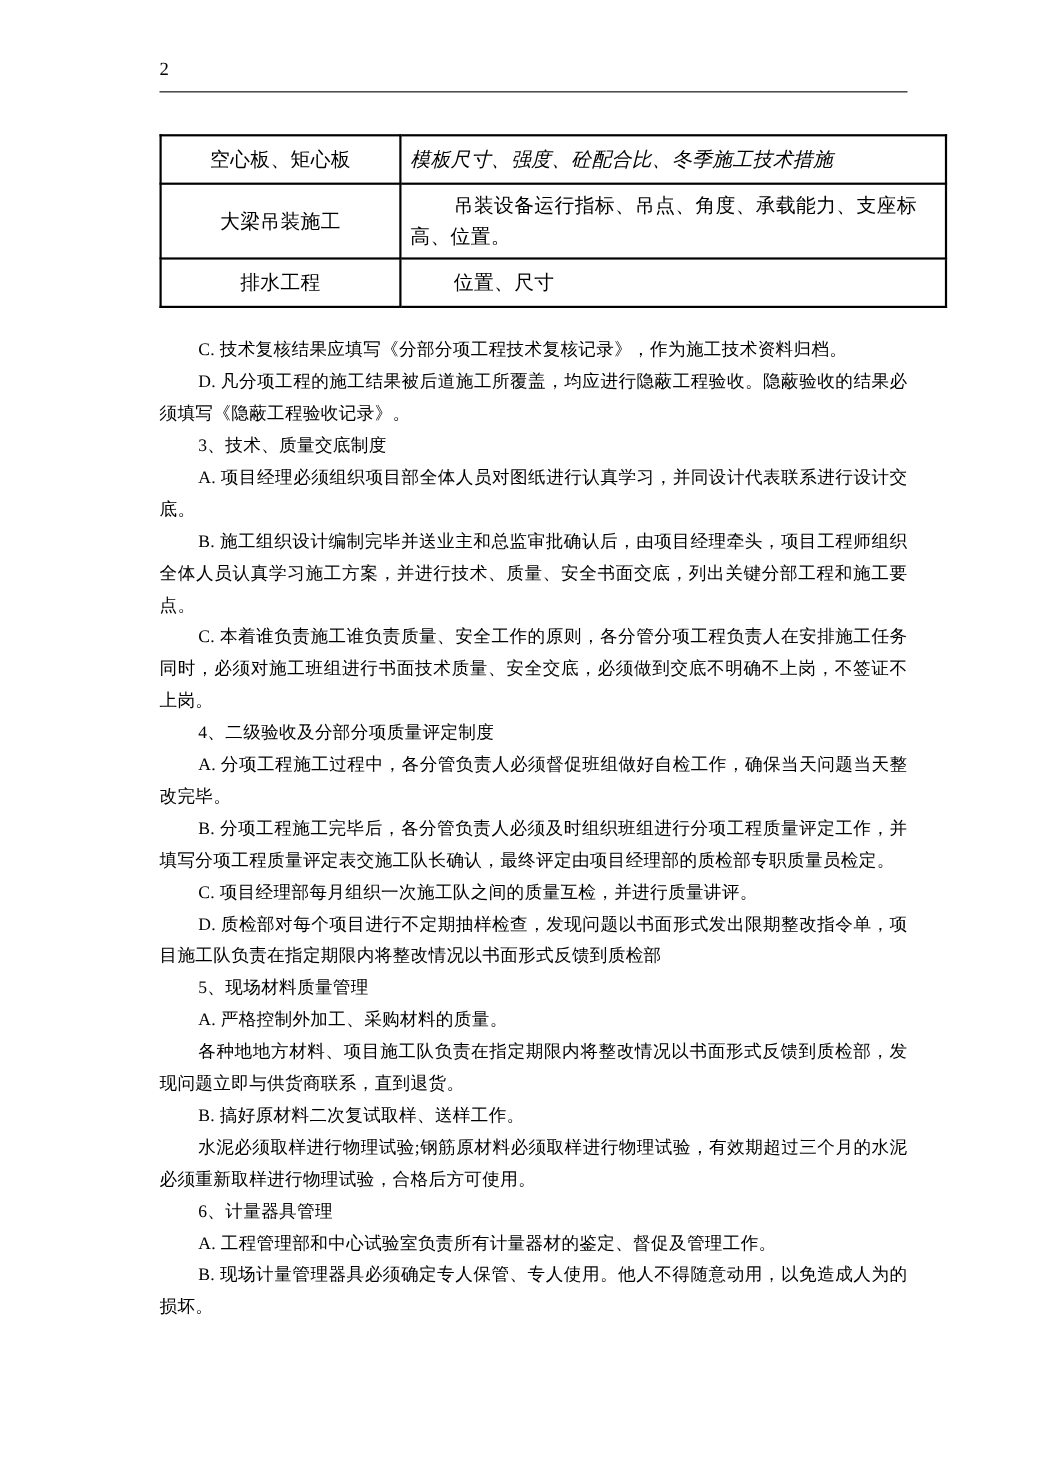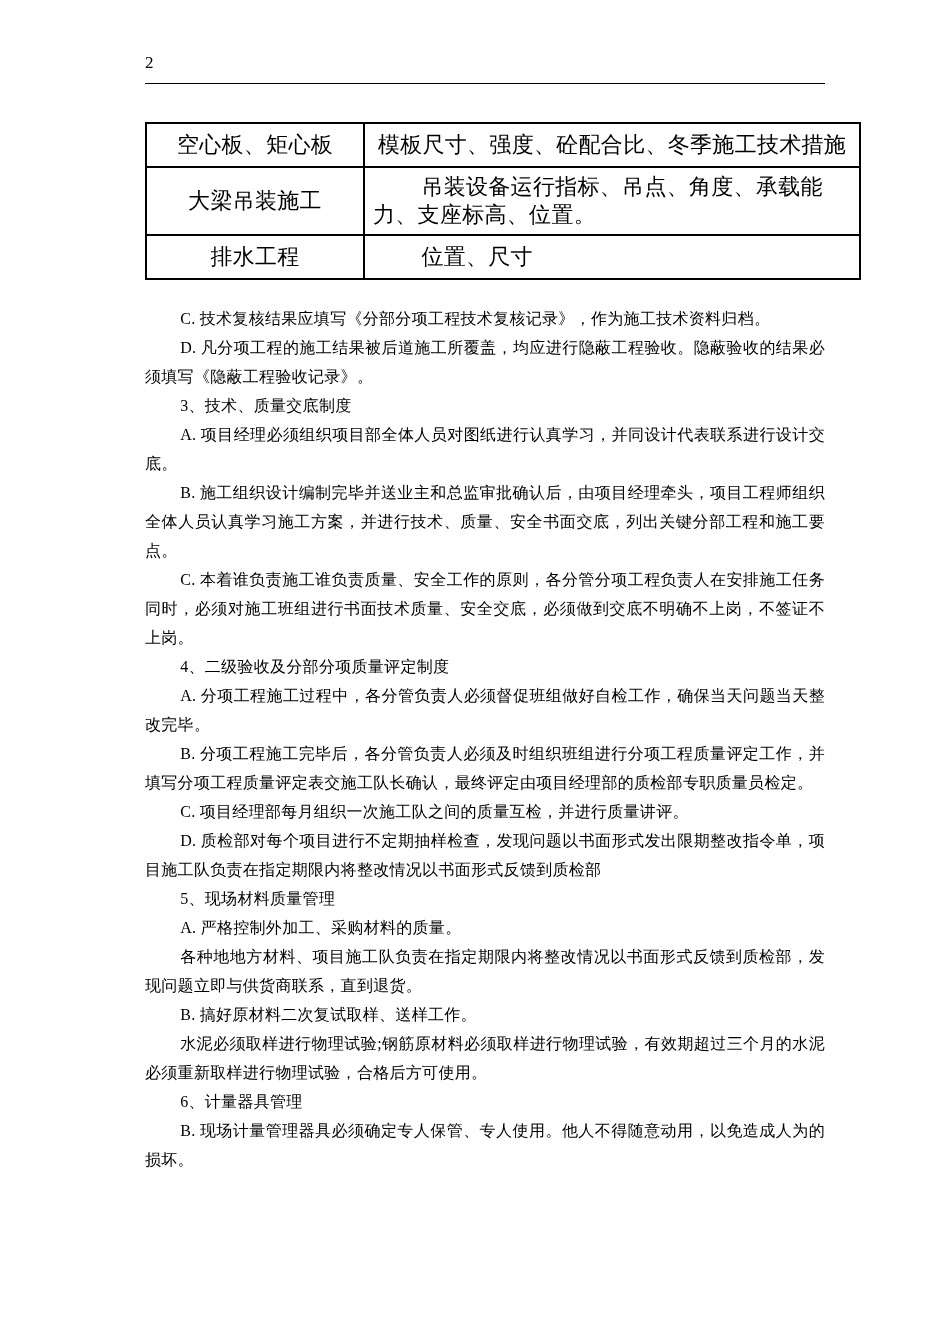--- a/index.html
+++ b/index.html
@@ -22,38 +22,38 @@
     font-size: 17px;
     line-height: 22px;
     padding-bottom: 9px;
     border-bottom: 1.5px solid #000000;
   }
   .doc-table {
     border-collapse: collapse;
     margin-top: 38px;
     width: 678px;
     table-layout: fixed;
-    font-size: 22px;
+    font-size: 18px;
     letter-spacing: 0.3px;
   }
   .doc-table td {
     border: 2px solid #000000;
     padding: 5px 8px;
     vertical-align: middle;
     line-height: 28px;
   }
   .doc-table td.col-item {
     width: 200px;
     text-align: center;
   }
   .doc-table td.col-content {
     width: 478px;
   }
   .doc-table td.cell-center {
-    text-align: center;
+    font-style: italic;
   }
   .doc-table td.cell-indent {
     text-align: left;
     text-indent: 2.2em;
   }
   .row-tall td {
     height: 52px;
   }
   .row-normal td {
     height: 32px;
@@ -107,16 +107,17 @@
     <p>A. 分项工程施工过程中，各分管负责人必须督促班组做好自检工作，确保当天问题当天整改完毕。</p>
     <p>B. 分项工程施工完毕后，各分管负责人必须及时组织班组进行分项工程质量评定工作，并填写分项工程质量评定表交施工队长确认，最终评定由项目经理部的质检部专职质量员检定。</p>
     <p>C. 项目经理部每月组织一次施工队之间的质量互检，并进行质量讲评。</p>
     <p>D. 质检部对每个项目进行不定期抽样检查，发现问题以书面形式发出限期整改指令单，项目施工队负责在指定期限内将整改情况以书面形式反馈到质检部</p>
     <p>5、现场材料质量管理</p>
     <p>A. 严格控制外加工、采购材料的质量。</p>
     <p>各种地地方材料、项目施工队负责在指定期限内将整改情况以书面形式反馈到质检部，发现问题立即与供货商联系，直到退货。</p>
     <p>B. 搞好原材料二次复试取样、送样工作。</p>
     <p>水泥必须取样进行物理试验;钢筋原材料必须取样进行物理试验，有效期超过三个月的水泥必须重新取样进行物理试验，合格后方可使用。</p>
     <p>6、计量器具管理</p>
+    <p>A. 工程管理部和中心试验室负责所有计量器材的鉴定、督促及管理工作。</p>
     <p>B. 现场计量管理器具必须确定专人保管、专人使用。他人不得随意动用，以免造成人为的损坏。</p>
   </div>
 
 </div>
 
 </body></html>

